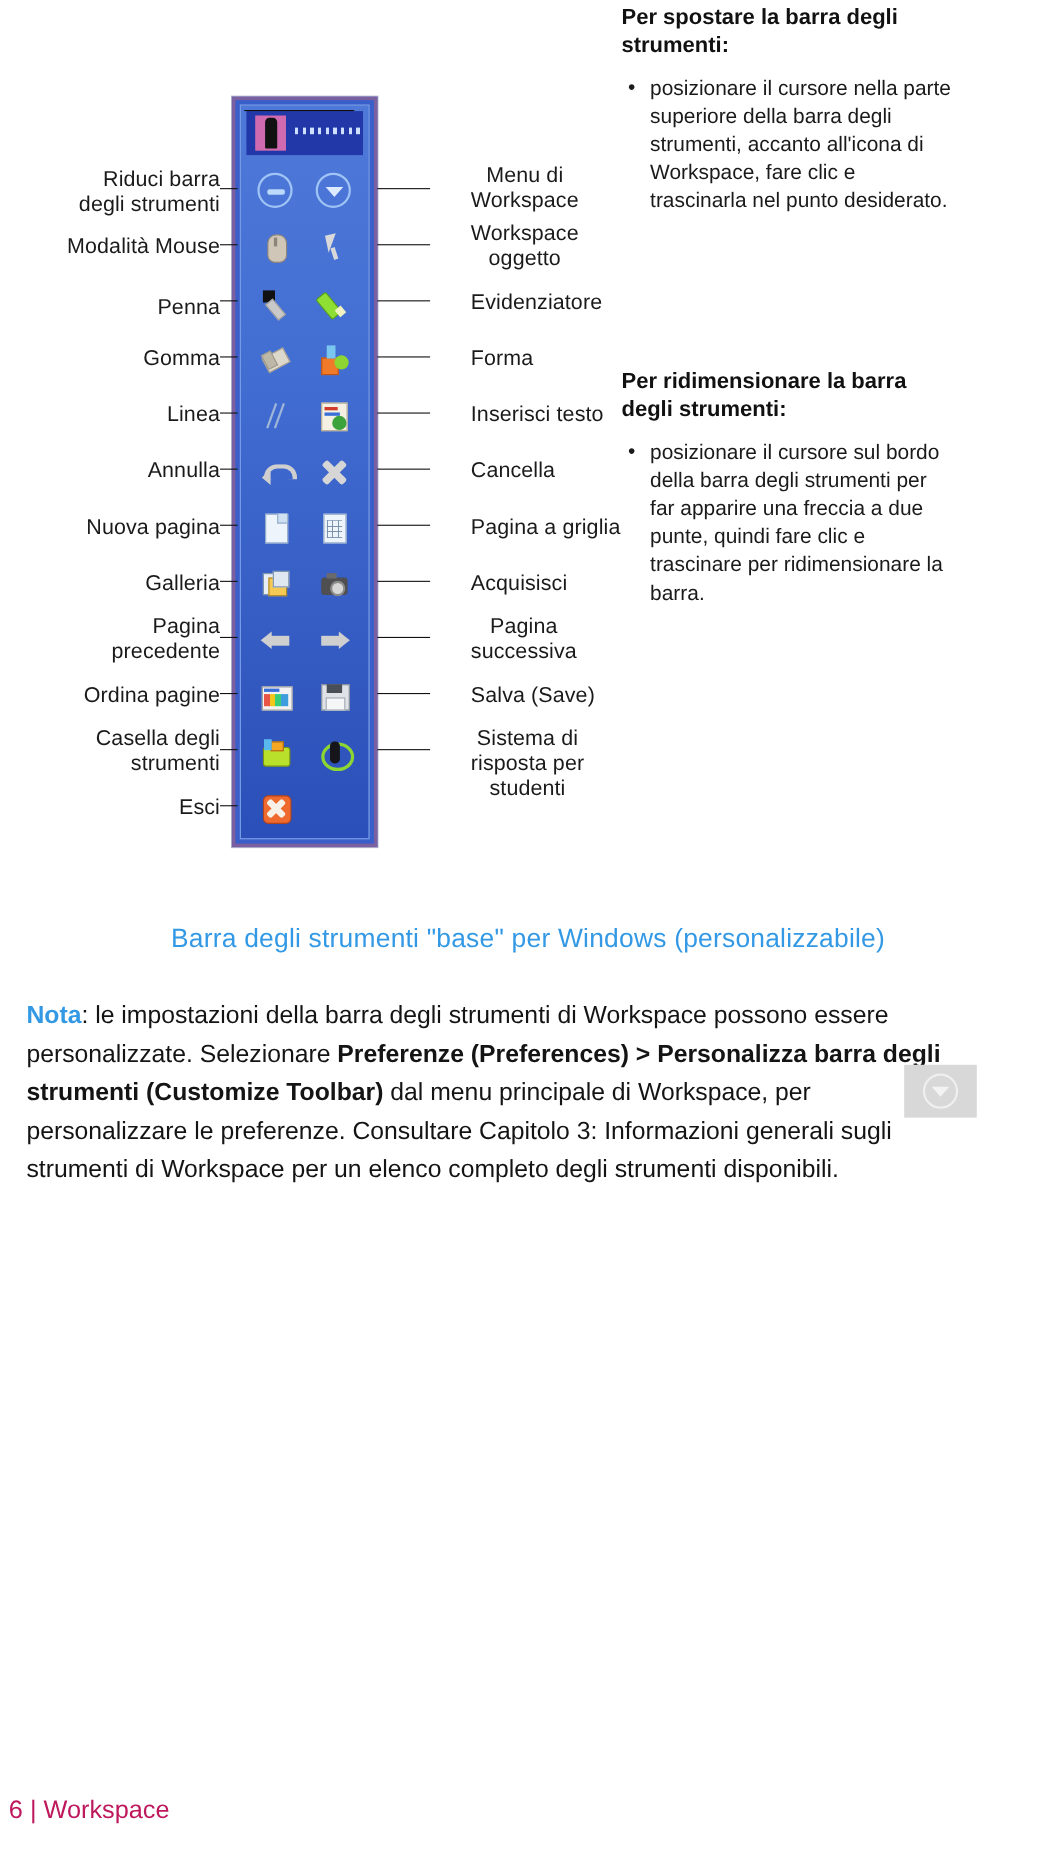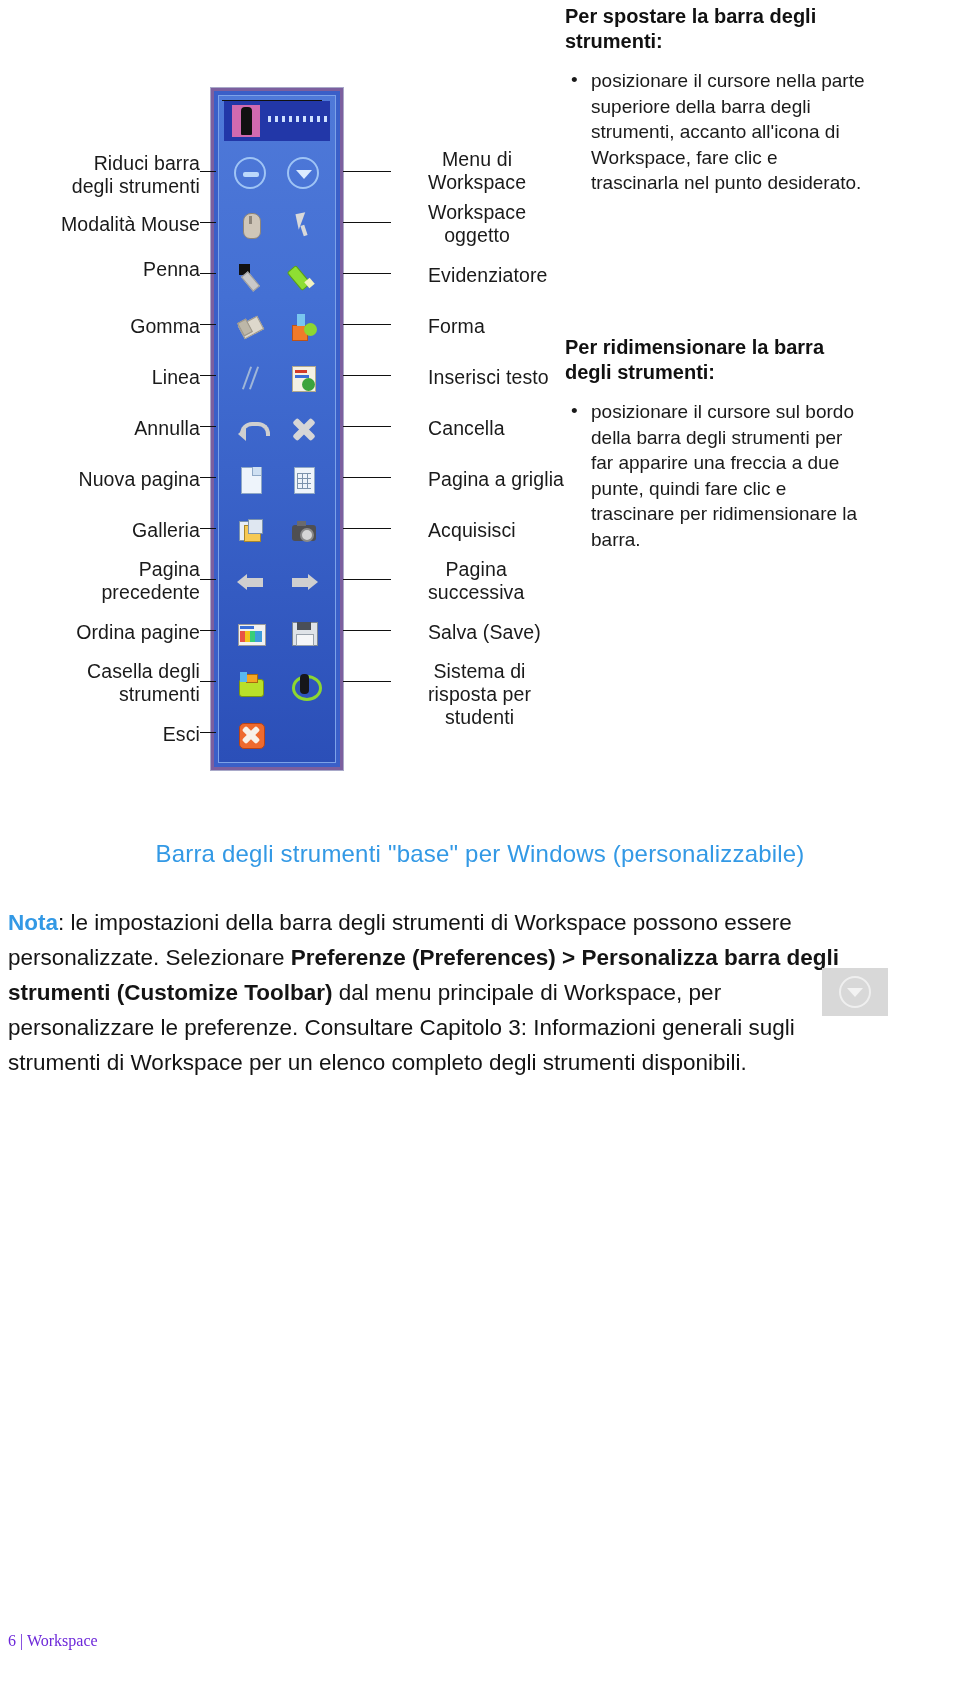--- a/index.html
+++ b/index.html
@@ -256,21 +256,21 @@
   
   #body-copy {
     position: absolute;
     left: 8px;
     top: 905px;
     width: 850px;
     font-size: 22.5px;
     line-height: 35px;
     color: #141414;
   }
-  #body-copy p { margin: 0 0 22px 0; }
+  #body-copy p { margin: 0 0 22px 16px; }
   .kw { color: #3399e5; }
   .bold { font-weight: bold; }
 
   
   #collapse-badge {
     position: absolute;
     left: 822px; top: 968px;
     width: 66px; height: 48px;
     background: #d8d8d8;
   }
@@ -289,23 +289,22 @@
     width: 0; height: 0;
     border-left: 8px solid transparent;
     border-right: 8px solid transparent;
     border-top: 9px solid #f3f3f3;
   }
 
   
   #footer {
     position: absolute;
     left: 8px; top: 1632px;
-    font-size: 16px;
-    color: #6d28d9;
-    font-family: Liberation Serif, serif;
+    font-size: 23px;
+    color: #be185d;
   }
 </style>
 </head>
 <body>
 
 <div id="diagram">
 
   <div id="toolbar">
     <div id="toolbar-inner">
       <div id="tb-header">
@@ -460,21 +459,21 @@
           </div>
           <div class="slot"></div>
         </div>
     </div>
   </div>
 
   <div class="left-col" id="left-col">
       <div class="lbl r" style="top: 51.5px;">Riduci barra
 degli strumenti</div>
       <div class="lbl r" style="top: 112.5px; margin-left: 48px;">Modalità Mouse</div>
-      <div class="lbl r" style="top: 158px;">Penna</div>
+      <div class="lbl r" style="top: 168px;">Penna</div>
       <div class="lbl r" style="top: 214.5px;">Gomma</div>
       <div class="lbl r" style="top: 265.5px;">Linea</div>
       <div class="lbl r" style="top: 316.5px;">Annulla</div>
       <div class="lbl r" style="top: 367.5px;">Nuova pagina</div>
       <div class="lbl r" style="top: 418.5px;">Galleria</div>
       <div class="lbl r" style="top: 457.5px;">Pagina
 precedente</div>
       <div class="lbl r" style="top: 520.5px;">Ordina pagine</div>
       <div class="lbl r" style="top: 559.5px;">Casella degli
 strumenti</div>

